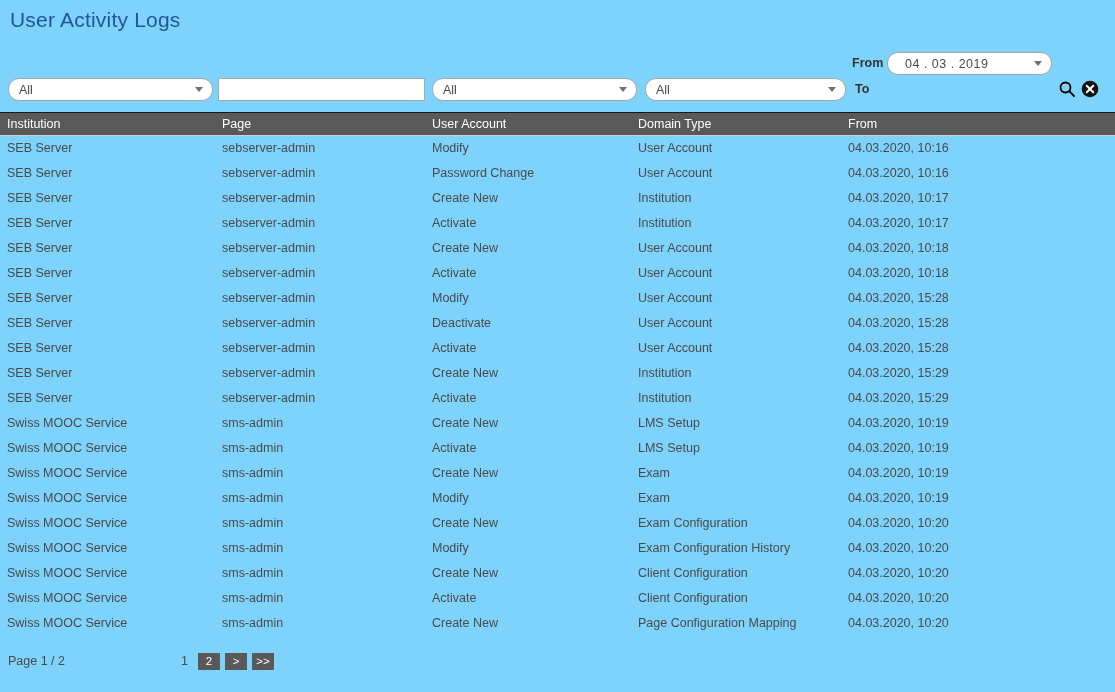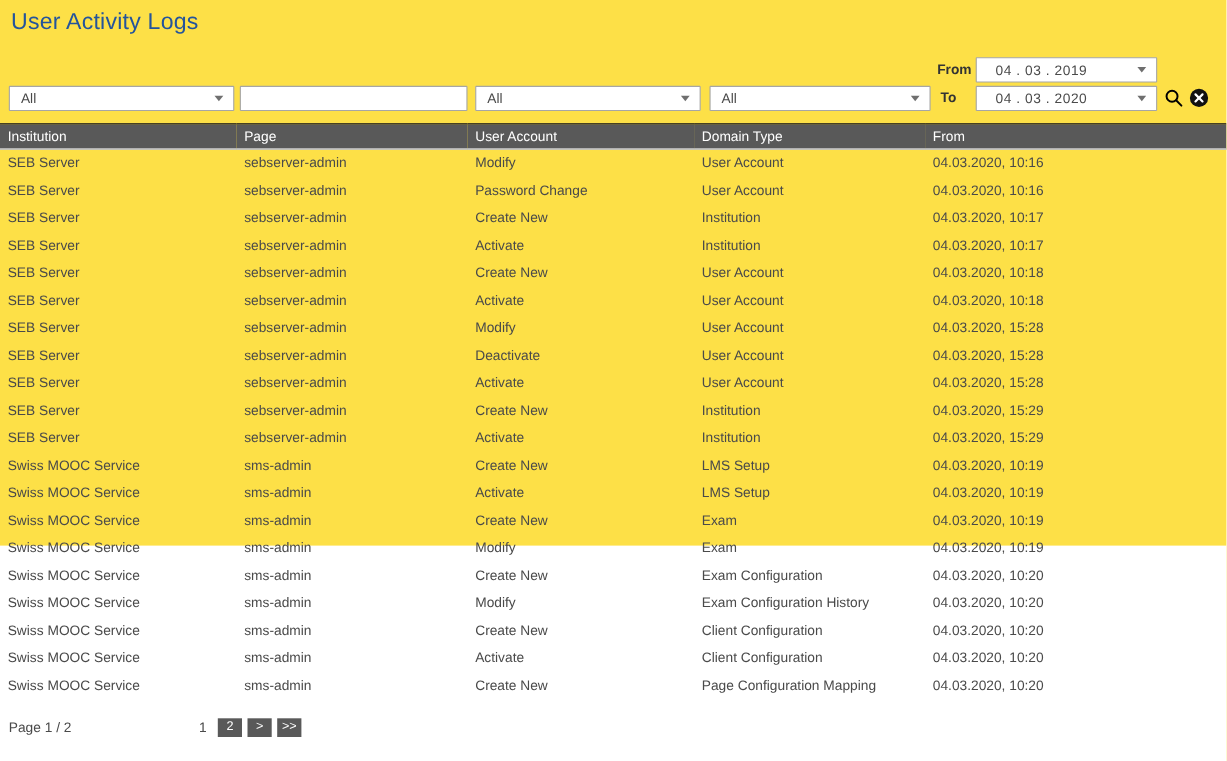--- a/index.html
+++ b/index.html
@@ -1,26 +1,26 @@
 <!DOCTYPE html>
 <html><head>
 <meta charset="utf-8">
 <style>
   * { margin:0; padding:0; box-sizing:border-box; }
   html,body { width:1115px; height:692px; background:#fff; overflow:hidden;
     font-family:"Liberation Sans", sans-serif; }
-  .stage { position:relative; width:1115px; height:496px; background:#fde047; }
+  .stage { position:relative; width:1115px; height:692px; background:#7dd3fc; }
 
   .page-title { position:absolute; left:10px; top:8px; font-size:21px;
     font-weight:400; color:#24549c; letter-spacing:0.2px; }
 
   
   .ctrl { position:absolute; height:23px; background:#fff;
     border:1px solid #a6a6a6; border-radius:1px; font-size:12.5px; color:#4a4a4a; }
-  .selectbox { display:flex; align-items:center; padding-left:10px; cursor:pointer; }
+  .selectbox { display:flex; align-items:center; padding-left:10px; cursor:pointer;border-radius:11px; }
   .selectbox .arrow { position:absolute; right:9px; top:8px; width:0; height:0;
     border-left:4px solid transparent; border-right:4px solid transparent;
     border-top:5px solid #6f6f6f; }
   .datebox { padding-left:17px; letter-spacing:0.5px; }
   .textinput { padding:0 6px; outline:none; }
   .flabel { position:absolute; font-size:12.5px; color:#333;font-weight:bold; }
 
   .iconbtn { position:absolute; width:18px; height:18px; cursor:pointer; }
 
   
@@ -67,24 +67,20 @@
     <span>All</span>
     <span class="arrow"></span>
   </div>
 
   <div class="ctrl selectbox" style="left:645px; top:78px; width:201px;">
     <span>All</span>
     <span class="arrow"></span>
   </div>
 
   <div class="flabel" style="left:855px; top:82px;">To</div>
-  <div class="ctrl selectbox datebox" style="left:887px; top:78px; width:165px;">
-    <span>04 . 03 . 2020</span>
-    <span class="arrow"></span>
-  </div>
 
   <div class="iconbtn" style="left:1058px; top:80px;">
     <svg width="18" height="18" viewBox="0 0 18 18">
       <circle cx="7.5" cy="7.5" r="5" fill="none" stroke="#000" stroke-width="1.8"></circle>
       <line x1="11.2" y1="11.2" x2="16" y2="16" stroke="#000" stroke-width="1.8" stroke-linecap="round"></line>
     </svg>
   </div>
   <div class="iconbtn" style="left:1081px; top:80px;">
     <svg width="18" height="18" viewBox="0 0 18 18">
       <circle cx="9" cy="9" r="8.3" fill="#111"></circle>

